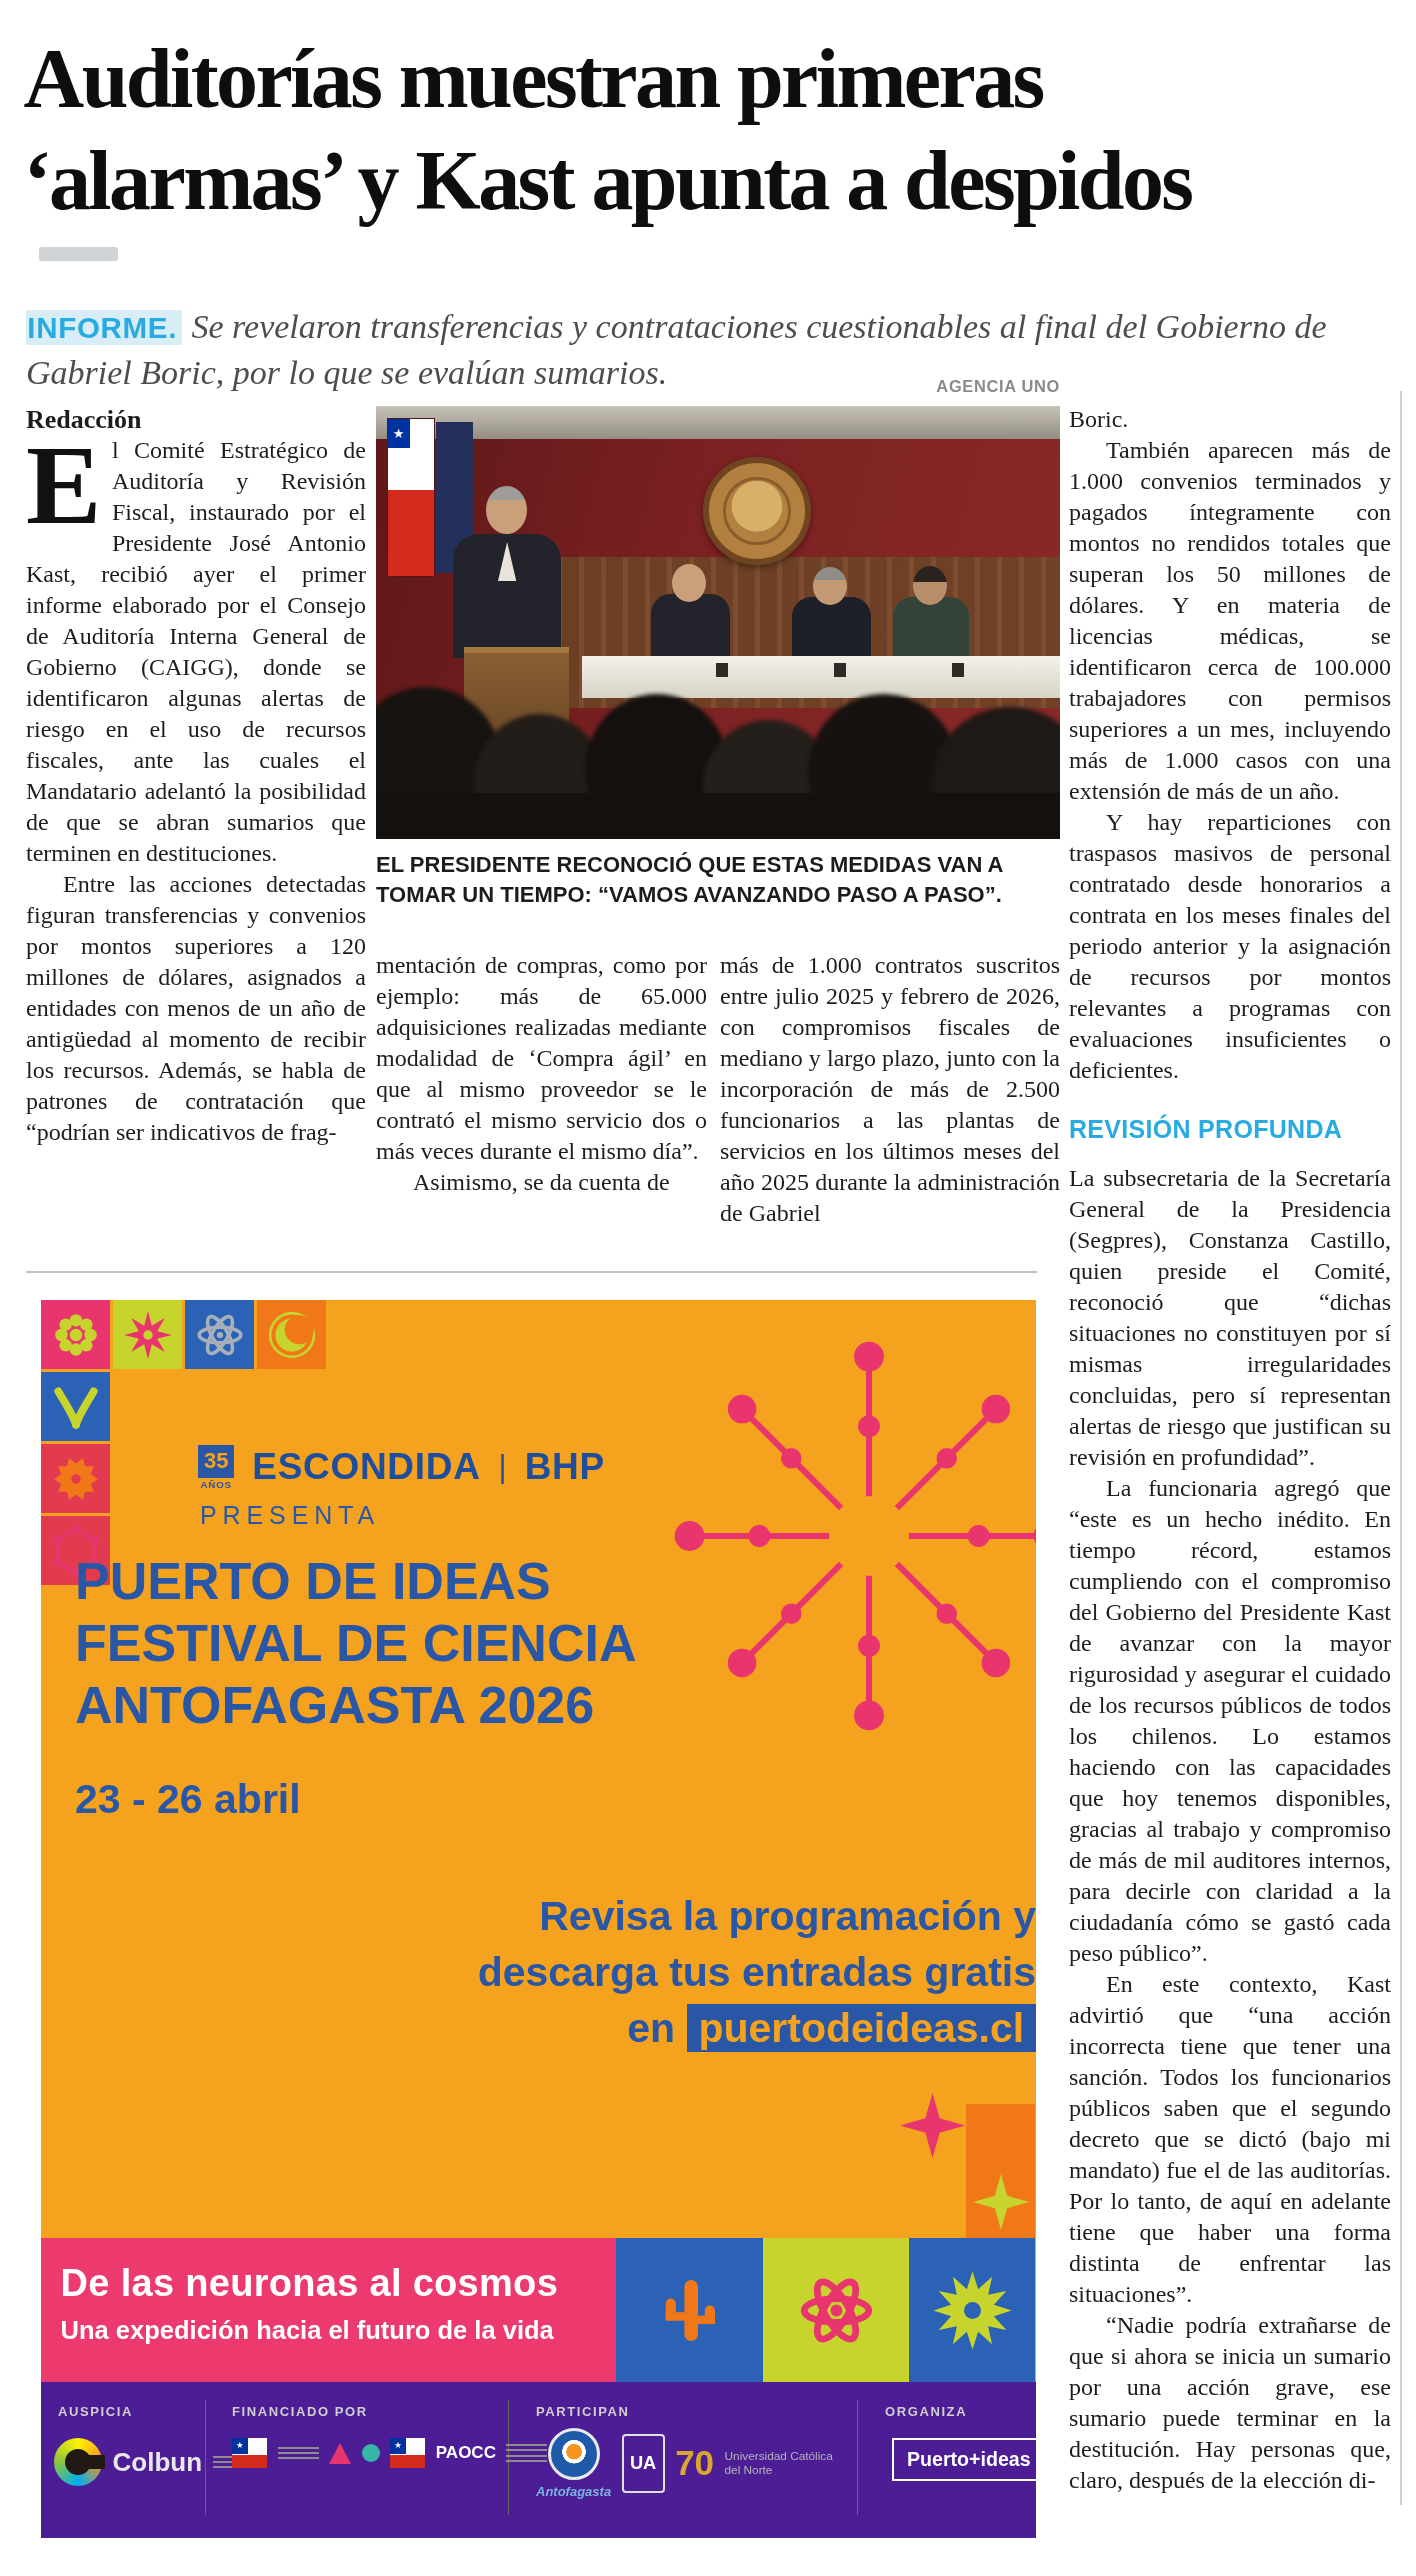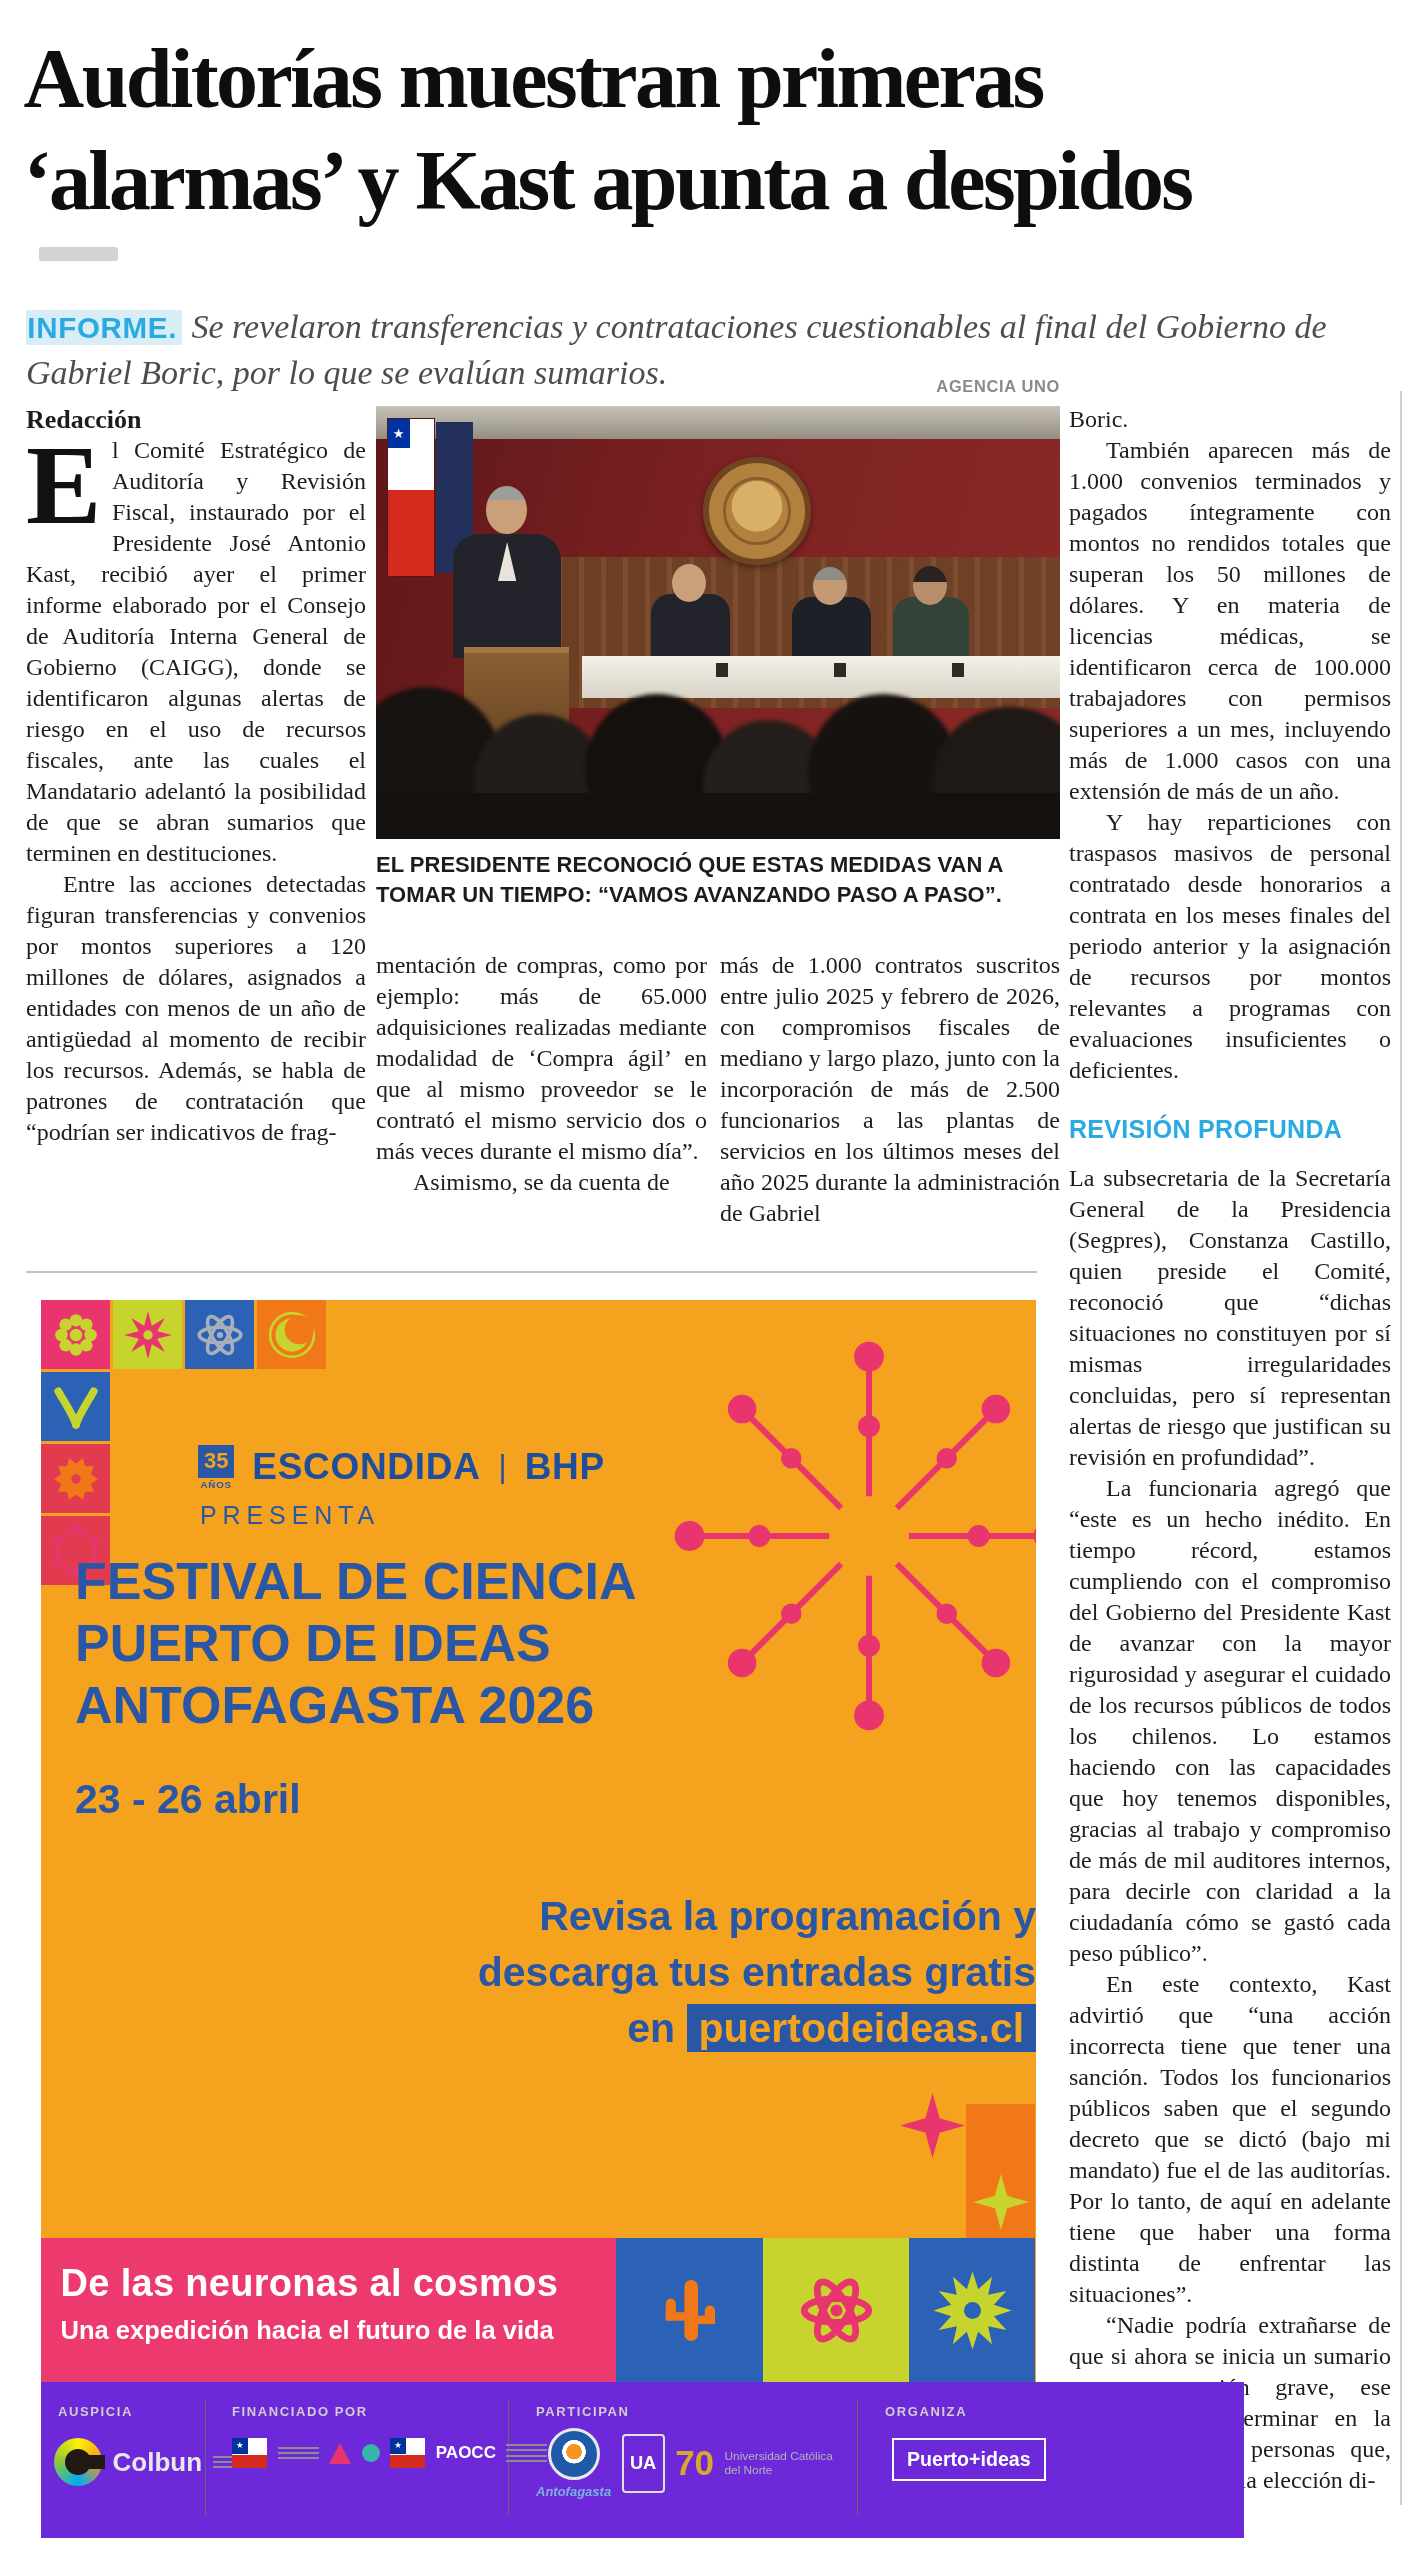--- a/index.html
+++ b/index.html
@@ -77,21 +77,21 @@
        font-weight:800;font-size:41px;line-height:56px;color:#2A57A5;}
   .cta-link{background:#2A57A5;color:#F5A31F;padding:1.3px 11.8px;}
   .sparkle-free{position:absolute;left:859px;top:793px;}
   .tile-tall{position:absolute;left:925px;top:804px;width:69px;height:134px;background:#F07818;
              display:flex;align-items:flex-end;justify-content:center;padding-bottom:7.9px;box-sizing:border-box;}
   .band{position:absolute;left:0;top:938px;width:575px;height:145px;background:#EC3A6E;color:#fff;box-sizing:border-box;padding:23.6px 0 0 19.6px;}
   .band-title{font-weight:800;font-size:38px;letter-spacing:0.3px;}
   .band-sub{font-weight:700;font-size:25.5px;margin-top:11.8px;}
   .btile{position:absolute;top:938px;height:145px;display:flex;align-items:center;justify-content:center;}
   
-  .adfooter{position:absolute;left:41px;top:2382px;width:1203px;height:156px;background:#6d28d9;
+  .adfooter{position:absolute;left:41px;top:2382px;width:995px;height:156px;background:#4c1d95;
             font-family:"Liberation Sans",sans-serif;color:#e6e6e6;}
   .f-label{position:absolute;top:22px;font-weight:700;font-size:13px;letter-spacing:1.6px;color:#cfcfcf;}
   .fsep{position:absolute;top:18.3px;width:1.3px;height:115px;background:#6e665e;}
   .f-row{position:absolute;top:56px;display:flex;align-items:center;gap:10.5px;}
   .colbun-mark{width:48px;height:48px;border-radius:50%;position:relative;
                background:conic-gradient(from 180deg,#00AEEF,#8DC63F,#FFF200,#F7941D,#00AEEF);}
   .colbun-mark::after{content:"";position:absolute;inset:11px;border-radius:50%;background:#211a14;}
   .colbun-mark::before{content:"";position:absolute;right:-2.6px;top:17px;width:15.7px;height:14.4px;background:#211a14;z-index:2;}
   .colbun-name{font-weight:800;font-size:26px;color:#e8e8e8;}
   .bars i{display:block;width:55px;height:2.6px;background:#8d8d8d;margin:3.9px 0;}
@@ -261,22 +261,22 @@
         <span class="b35">35</span>
         <span class="banos">AÑOS</span>
       </span>
       <span class="brand-name">ESCONDIDA</span>
       <span class="brand-sep">|</span>
       <span class="brand-bhp">BHP</span>
     </div>
     <div class="presents">PRESENTA</div>
 
     <div class="ad-title">
+      <div>PUERTO DE IDEAS</div>
       <div>FESTIVAL DE CIENCIA</div>
-      <div>PUERTO DE IDEAS</div>
       <div>ANTOFAGASTA 2026</div>
     </div>
     <div class="ad-dates">23 - 26 abril</div>
 
     <svg class="asterisk" width="412" height="412" viewBox="0 0 620 620">
       <g stroke="#E8356D" stroke-width="9" fill="#E8356D">
         <line x1="370" y1="310" x2="580" y2="310"></line>
           <line x1="250" y1="310" x2="40" y2="310"></line>
         <line x1="310" y1="370" x2="310" y2="580"></line>
           <line x1="310" y1="250" x2="310" y2="40"></line>

